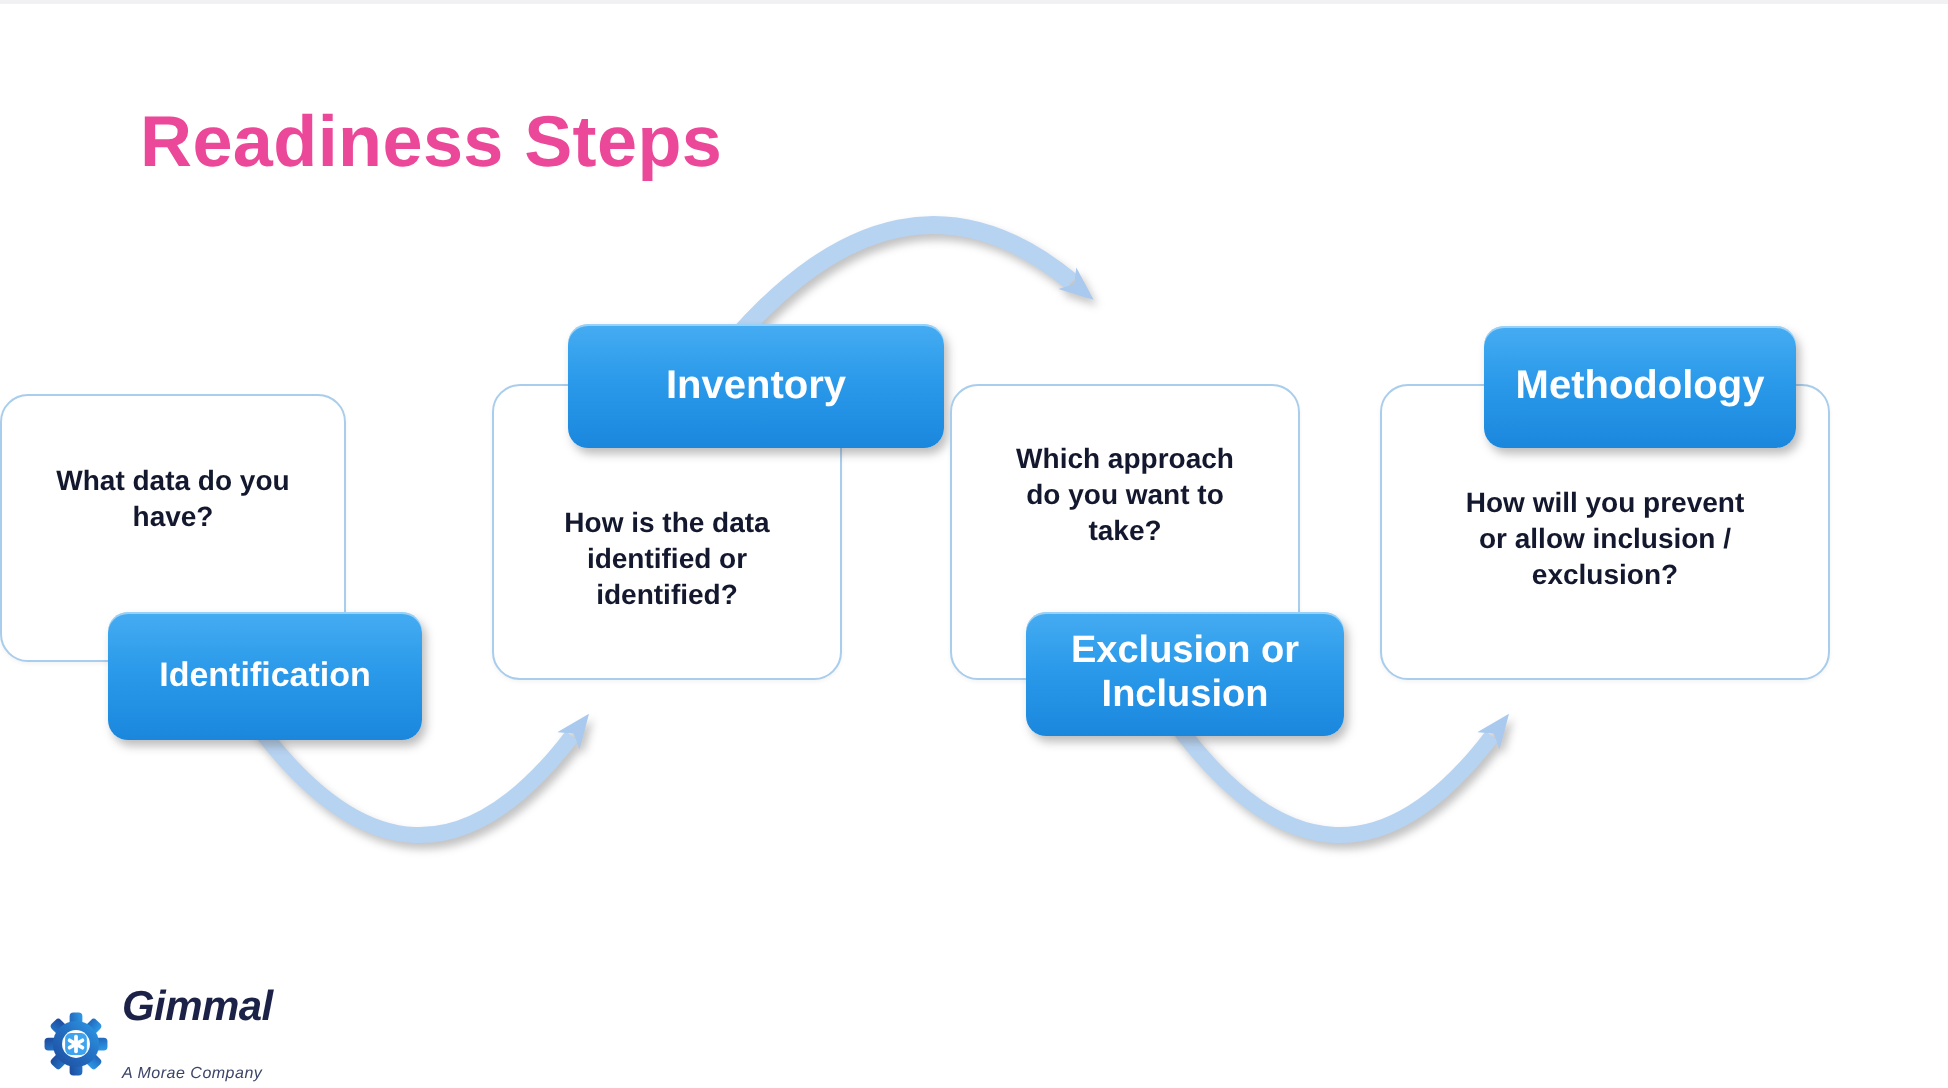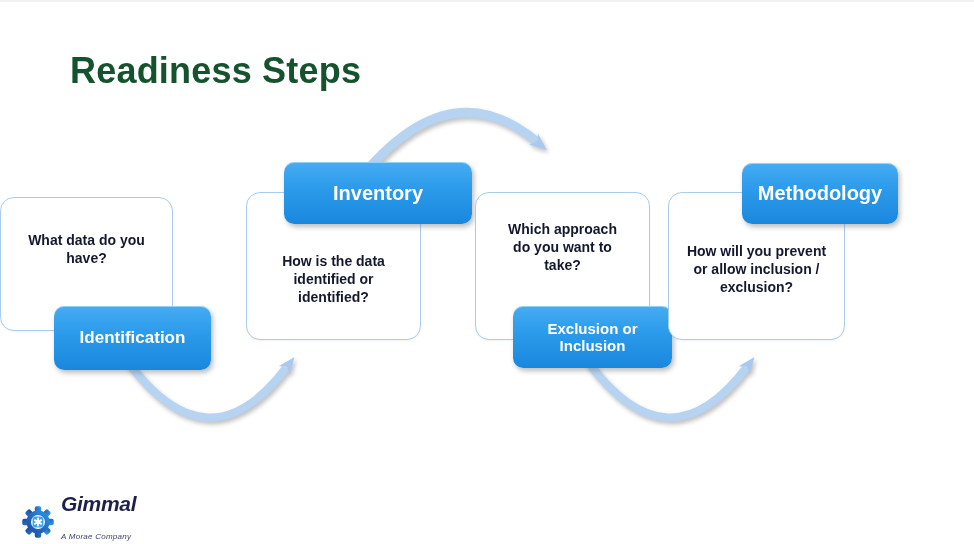--- a/index.html
+++ b/index.html
@@ -3,52 +3,52 @@
 <meta charset="utf-8">
 <style>
   html,body{margin:0;padding:0;background:#fff;}
   #canvas{
     position:relative;width:974px;height:544px;background:#ffffff;overflow:hidden;
     font-family:"Liberation Sans","DejaVu Sans",sans-serif;
   }
   .topline{position:absolute;top:0;left:0;width:100%;height:2px;background:#f1f1f4;}
   .title{
     position:absolute;left:70px;top:50px;
-    font-size:36px;font-weight:bold;color:#14532d;letter-spacing:.2px;
+    font-size:36px;font-weight:bold;color:#ec4899;letter-spacing:.2px;
   }
   
   #arrows{position:absolute;left:0;top:0;pointer-events:none;}
   .arrow-path{filter:drop-shadow(2px 3px 2px rgba(120,120,120,.45));}
   
   .card{
     position:absolute;background:#ffffff;border:1.5px solid #a9cdec;border-radius:14px;
     box-shadow:0 1px 2px rgba(0,0,0,.05);
   }
   .c1{left:0;top:197px;width:171px;height:132px;}
   .c2{left:246px;top:192px;width:173px;height:146px;}
   .c3{left:475px;top:192px;width:173px;height:146px;}
-  .c4{left:668px;top:192px;width:175px;height:146px;}
+  .c4{left:690px;top:192px;width:175px;height:146px;padding-left:48px;}
   .q{
     position:absolute;left:0;right:0;margin:0 auto;text-align:center;
     font-size:14px;font-weight:bold;color:#14182e;line-height:1.28;
   }
   .q1{top:34px;max-width:152px;}
   .q2{top:60px;max-width:136px;}
   .q3{top:28px;max-width:122px;}
   .q4{top:50px;max-width:142px;}
   
   .badge{
     position:absolute;display:flex;align-items:center;justify-content:center;text-align:center;
     background:linear-gradient(180deg,#45acf2 0%,#2b9aea 45%,#1a87dd 100%);
     border-radius:10px;color:#ffffff;font-weight:bold;
     box-shadow:2px 3px 5px rgba(90,90,90,.40), inset 0 1px 0 rgba(255,255,255,.45);
   }
   .b1{left:54px;top:306px;width:157px;height:64px;font-size:17px;}
   .b2{left:284px;top:162px;width:188px;height:62px;font-size:20px;}
-  .b3{left:513px;top:306px;width:159px;height:62px;font-size:15px;line-height:1.15;padding:0 14px;box-sizing:border-box;}
+  .b3{left:513px;top:306px;width:159px;height:62px;font-size:19px;line-height:1.15;padding:0 14px;box-sizing:border-box;}
   .b4{left:742px;top:163px;width:156px;height:61px;font-size:20px;}
   
   .logo{position:absolute;left:21px;top:490px;display:flex;align-items:flex-end;font-style:italic;}
   .logo-texts{margin-left:6px;margin-top:3px;}
   .logo-name{font-size:21px;font-weight:bold;color:#1c2247;letter-spacing:-.3px;line-height:1.0;}
   .logo-tagline{font-size:8px;color:#3c4468;letter-spacing:.25px;margin-top:18px;}
 </style>
 </head>
 <body>
 

